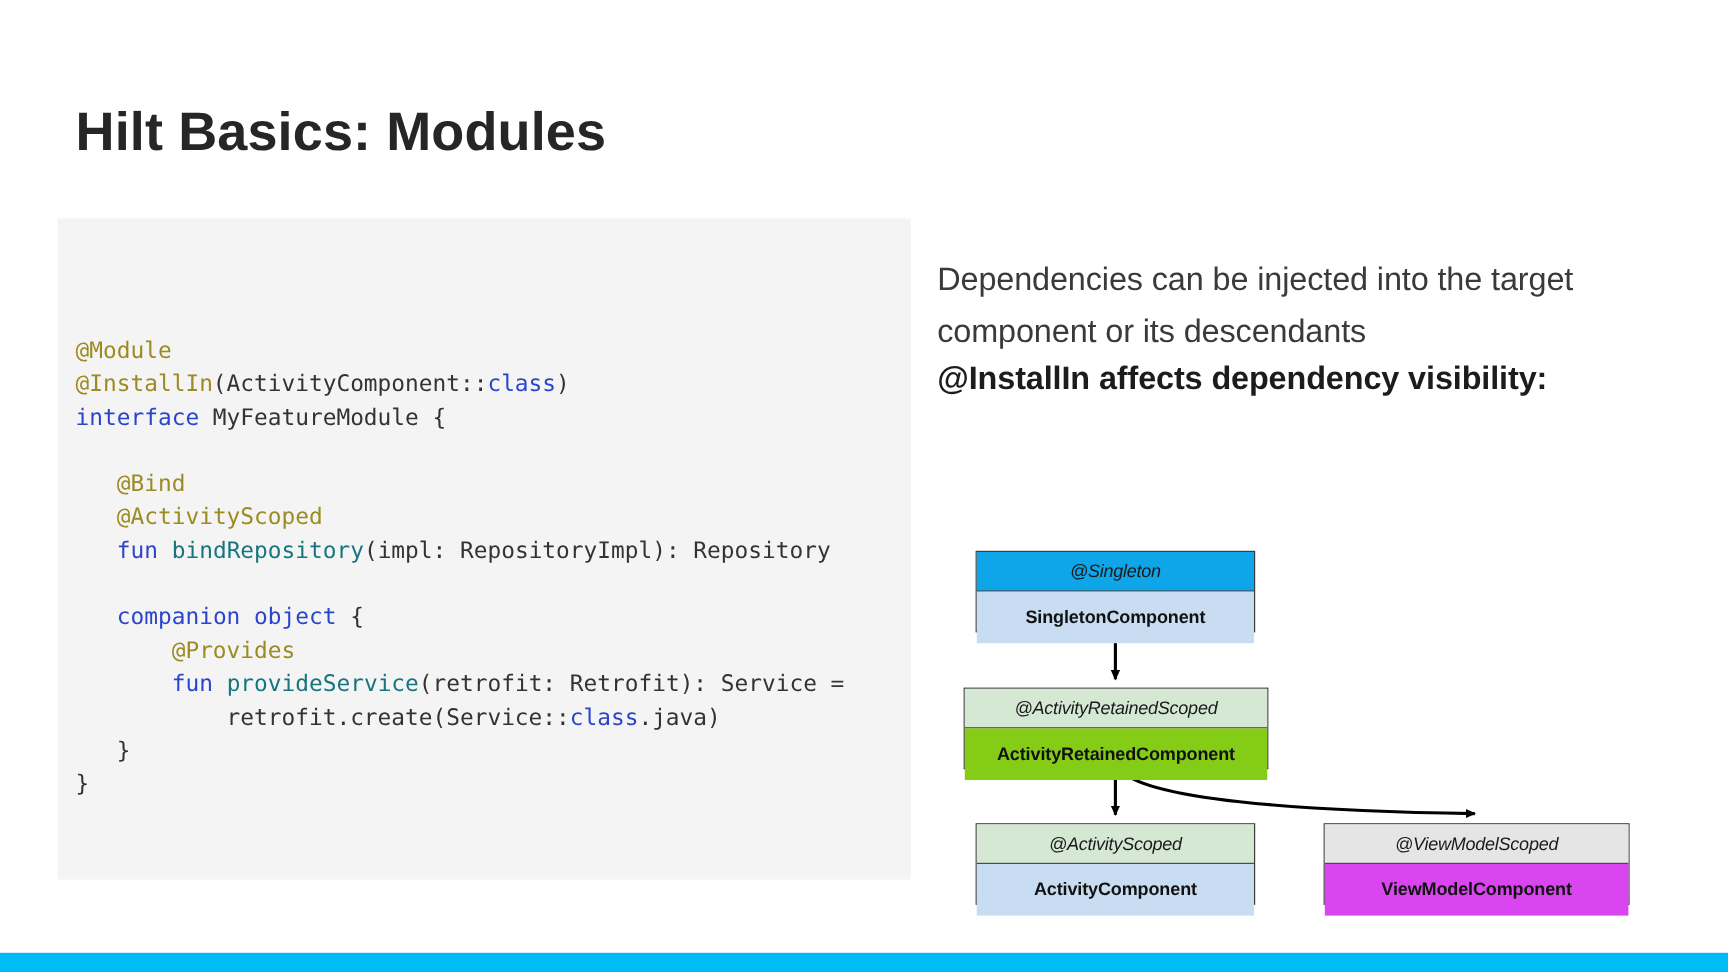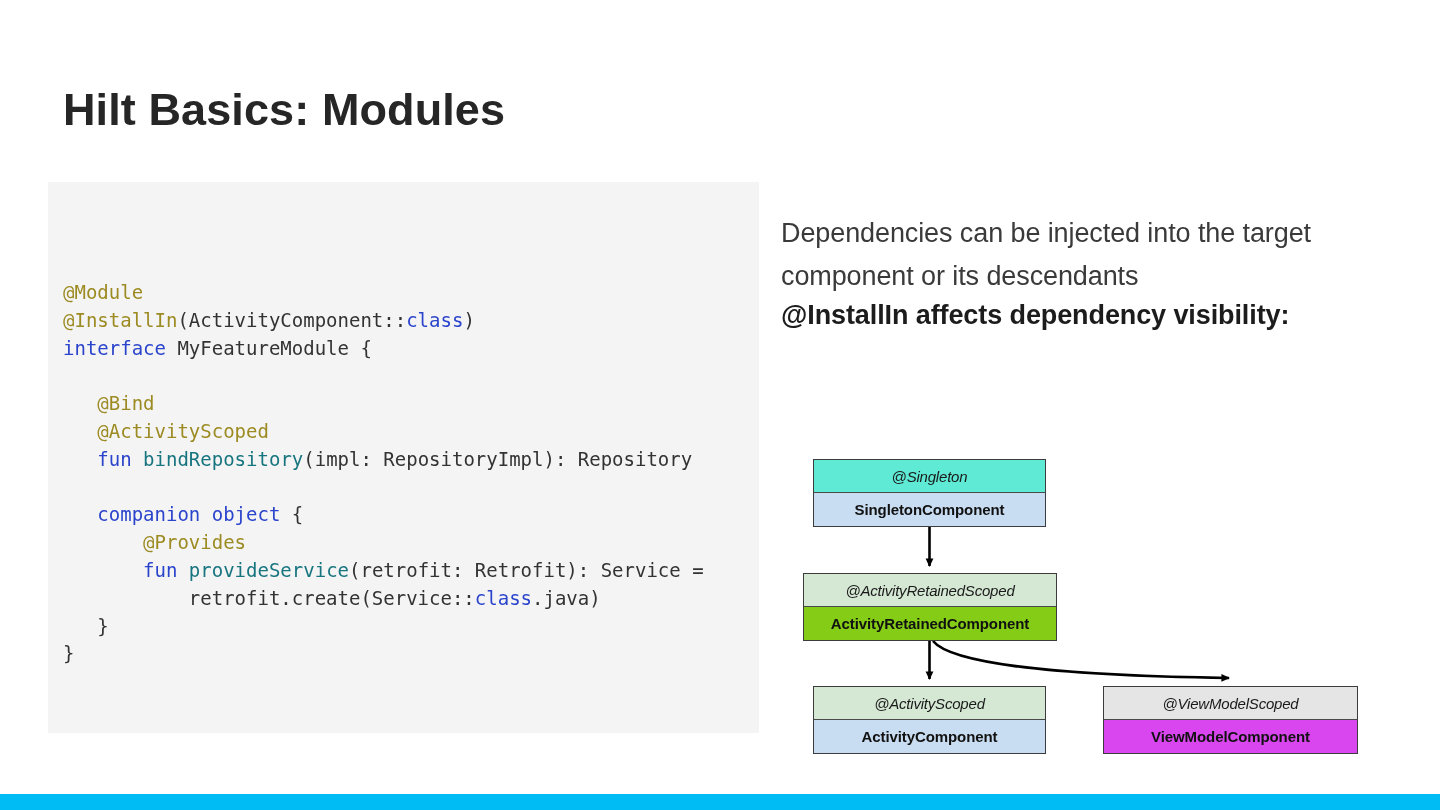--- a/index.html
+++ b/index.html
@@ -106,21 +106,21 @@
     box-sizing: border-box;
     display: flex;
     align-items: center;
     justify-content: center;
     font-size: 15px;
     font-style: italic;
     color: #1a1a1a;
     letter-spacing: -0.2px;
   }
   .node-name {
-    height: 33px;
+    height: 43px;
     background: #c9ddf2;
     box-sizing: border-box;
     display: flex;
     align-items: center;
     justify-content: center;
     font-size: 15px;
     font-weight: bold;
     color: #111111;
     letter-spacing: -0.1px;
   }
@@ -177,21 +177,21 @@
     </defs>
 
     <line x1="148.5" y1="87" x2="148.5" y2="126" stroke="#000000" stroke-width="2.6" marker-end="url(#arrowhead)"></line>
 
     <line x1="148.5" y1="201" x2="148.5" y2="239" stroke="#000000" stroke-width="2.6" marker-end="url(#arrowhead)"></line>
 
     <path d="M152,201 C172,226 300,236 448,238" fill="none" stroke="#000000" stroke-width="2.6" marker-end="url(#arrowhead)"></path>
   </svg>
 
   <div class="node" id="node-singleton">
-    <div class="node-scope" style="background: #5eead4;">@Singleton</div>
+    <div class="node-scope" style="background: #0ea5e9;">@Singleton</div>
     <div class="node-name" style="background: rgb(201, 221, 242);">SingletonComponent</div>
   </div>
 
   <div class="node" id="node-retained">
     <div class="node-scope" style="background: rgb(213, 232, 212);">@ActivityRetainedScoped</div>
     <div class="node-name" style="background: #84cc16;">ActivityRetainedComponent</div>
   </div>
 
   <div class="node" id="node-activity">
     <div class="node-scope" style="background: rgb(213, 232, 212);">@ActivityScoped</div>

